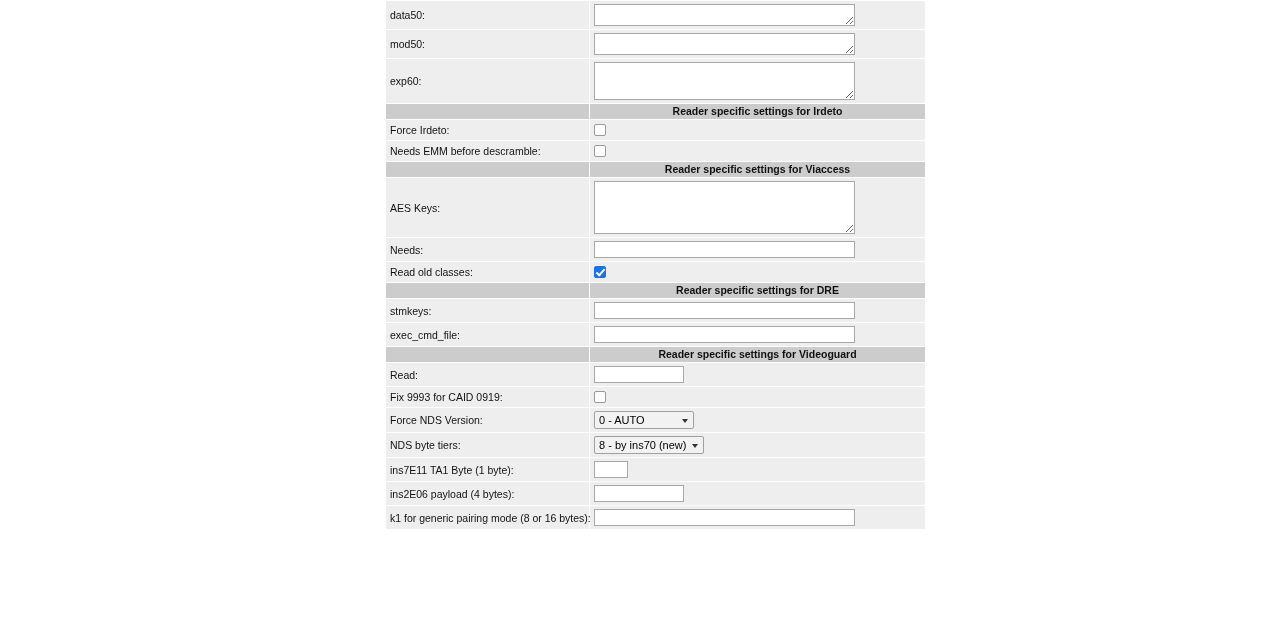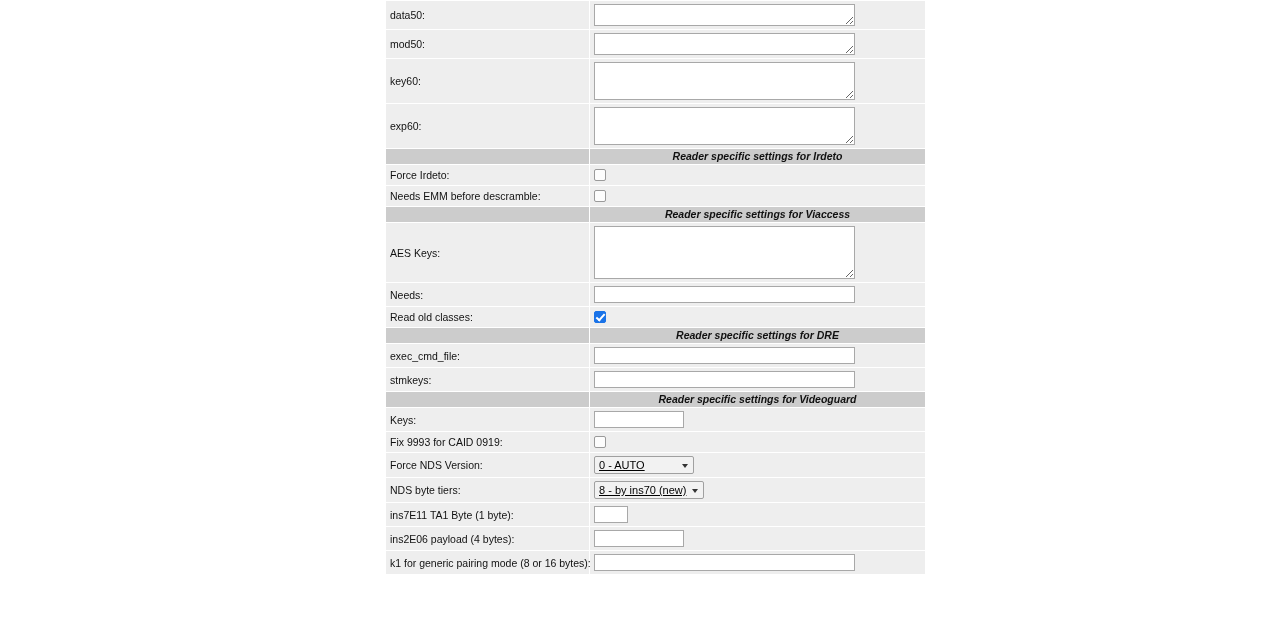--- a/index.html
+++ b/index.html
@@ -66,21 +66,20 @@
     text-align: center;
     border: 0;
   }
   tr.section-head td.sec-left {
     width: 199px;
     border-right: 1px solid #ffffff;
   }
   tr.section-head td.sec-right {
     width: 331px;
     text-align: center;
-    font-style: italic;
   }
 
   
   textarea.ta {
     box-sizing: border-box;
     font-family: "Liberation Sans", sans-serif;
     font-size: 11px;
     border: 1px solid #a8a8a8;
     background: #ffffff;
     color: #000;
@@ -146,21 +145,20 @@
     background: #f2f2f2;
     border-radius: 2px;
     height: 18px;
     line-height: 16px;
     font-size: 11px;
     color: #000;
     padding: 0 17px 0 4px;
     margin: 3px 0;
     position: relative;
     white-space: nowrap;
-    text-decoration: underline;
   }
   span.sel::after {
     content: "";
     position: absolute;
     right: 5px;
     top: 7px;
     width: 0; height: 0;
     border-left: 3.5px solid transparent;
     border-right: 3.5px solid transparent;
     border-top: 4px solid #333333;
@@ -180,26 +178,20 @@
             <textarea class="ta ta-sm" style=""></textarea>
           </td>
         </tr>
         <tr class="field-row">
           <td class="label-cell">mod50:</td>
           <td class="input-cell">
             <textarea class="ta ta-sm" style=""></textarea>
           </td>
         </tr>
         <tr class="field-row">
-          <td class="label-cell">key60:</td>
-          <td class="input-cell">
-            <textarea class="ta ta-md" style=""></textarea>
-          </td>
-        </tr>
-        <tr class="field-row">
           <td class="label-cell">exp60:</td>
           <td class="input-cell">
             <textarea class="ta ta-md" style=""></textarea>
           </td>
         </tr>
         <tr class="section-head">
           <td class="sec-left"></td>
           <td class="sec-right">Reader specific settings for Irdeto</td>
         </tr>
         <tr class="field-row">
@@ -228,37 +220,37 @@
         </tr>
         <tr class="field-row">
           <td class="label-cell">Read old classes:</td>
           <td class="input-cell"><span class="cb checked"></span></td>
         </tr>
         <tr class="section-head">
           <td class="sec-left"></td>
           <td class="sec-right">Reader specific settings for DRE</td>
         </tr>
         <tr class="field-row">
+          <td class="label-cell">stmkeys:</td>
+          <td class="input-cell">
+            <input type="text" class="tx w-full" value="" style="">
+          </td>
+        </tr>
+        <tr class="field-row">
           <td class="label-cell">exec_cmd_file:</td>
           <td class="input-cell">
             <input type="text" class="tx w-full" value="" style="">
           </td>
         </tr>
-        <tr class="field-row">
-          <td class="label-cell">stmkeys:</td>
-          <td class="input-cell">
-            <input type="text" class="tx w-full" value="" style="">
-          </td>
-        </tr>
         <tr class="section-head">
           <td class="sec-left"></td>
           <td class="sec-right">Reader specific settings for Videoguard</td>
         </tr>
         <tr class="field-row">
-          <td class="label-cell">Keys:</td>
+          <td class="label-cell">Read:</td>
           <td class="input-cell">
             <input type="text" class="tx w-boxid" value="" style="">
           </td>
         </tr>
         <tr class="field-row">
           <td class="label-cell">Fix 9993 for CAID 0919:</td>
           <td class="input-cell"><span class="cb"></span></td>
         </tr>
         <tr class="field-row">
           <td class="label-cell">Force NDS Version:</td>

